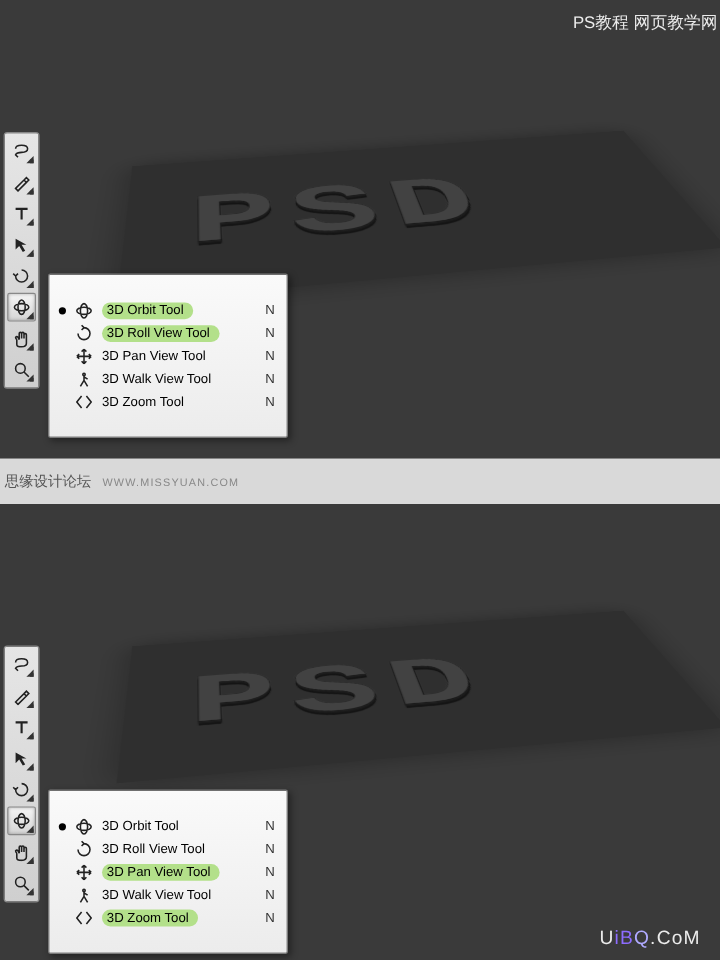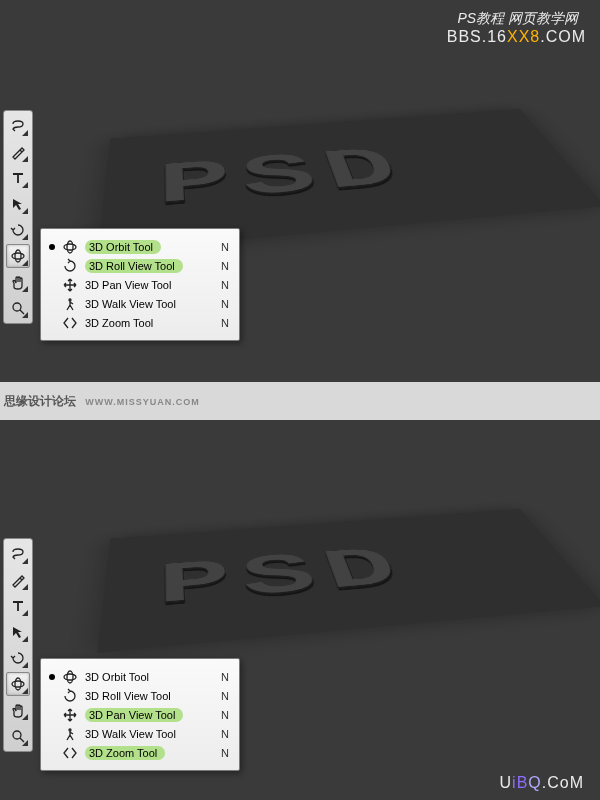--- a/index.html
+++ b/index.html
@@ -69,30 +69,29 @@
 
   
   .wm {
     position: absolute;
     color: rgba(255,255,255,.9);
     font-family: Arial, sans-serif;
     text-align: right;
     white-space: nowrap;
     pointer-events: none;
   }
-  .wm-top-line1 { top: 10px; right: 22px; font-size: 14px; font-style: italic; }
+  .wm-top-line1 { top: 10px; right: 2px; font-size: 14px; }
   .wm-top-line2 { top: 28px; right: 14px; font-size: 16px; letter-spacing: 1px; }
   .wm-top-line2 .accent { color: #ffb300; }
   .wm-middle {
     position: absolute;
     left: 4px;
     top: 393px;
     font-size: 12px;
     color: #555;
-    font-weight: bold;
   }
   .wm-middle .small { font-size: 9px; color: #888; margin-left: 6px; letter-spacing: 1px; }
   .wm-bottom {
     position: absolute;
     right: 16px;
     bottom: 8px;
     font-size: 16px;
     color: rgba(255,255,255,.9);
     font-family: Arial, sans-serif;
     letter-spacing: 1px;
@@ -141,21 +140,21 @@
     border-bottom-color:#333;
   }
 
   
   .flyout {
     position: absolute;
     background: linear-gradient(180deg,#fafafa,#ececec);
     border: 1px solid #7a7a7a;
     border-radius: 2px;
     box-shadow: 2px 2px 6px rgba(0,0,0,.4);
-    padding: 8px 4px;
+    padding: 20px 4px;
     min-width: 200px;
   }
   .flyout.top-fly { left: 40px; top: 228px; }
   .flyout.bot-fly { left: 40px; top: 658px; }
   .frow {
     display: flex;
     align-items: center;
     height: 19px;
     padding: 0 6px 0 4px;
     gap: 6px;
@@ -185,23 +184,20 @@
 
 <div class="panel top">
   <div class="canvas-bg">
     <div class="scene">
       <div class="plane">
         <div class="psd">PSD</div>
       </div>
     </div>
   </div>
   <div class="wm wm-top-line1">PS教程 网页教学网</div>
-  <div class="wm wm-top-line2">
-    <span>BBS.16</span><span class="accent">XX8</span><span>.COM</span>
-  </div>
 </div>
 
 <div class="toolbox top-tb" id="toolbox-top">
     <div class="tbtn flycorner">
       <svg viewBox="0 0 16 16">
         <path fill="none" stroke="#222" stroke-width="1.3" d="M3 6 Q3 3 8 3 Q13 3 13 6 Q13 9 8 9 Q4 9 3 11 L5 13"></path>
       </svg>
     </div>
     <div class="tbtn flycorner">
       <svg viewBox="0 0 16 16">

